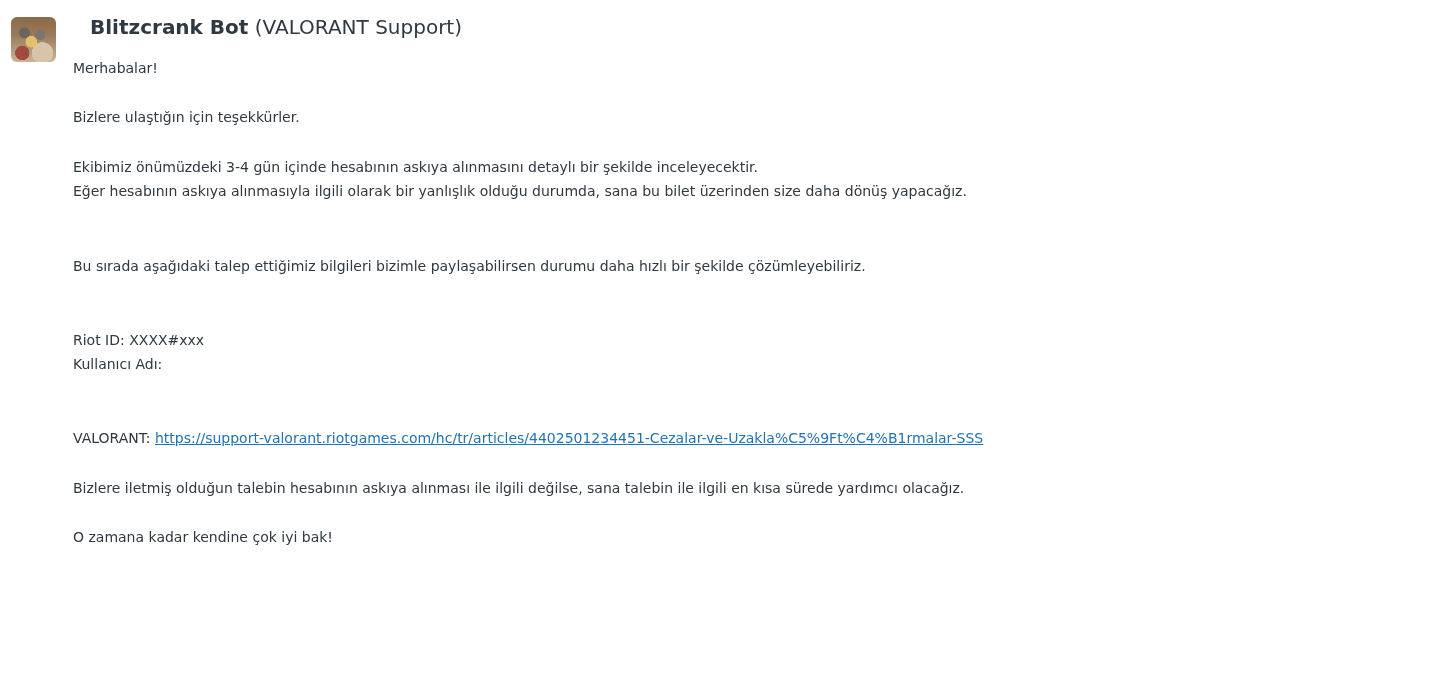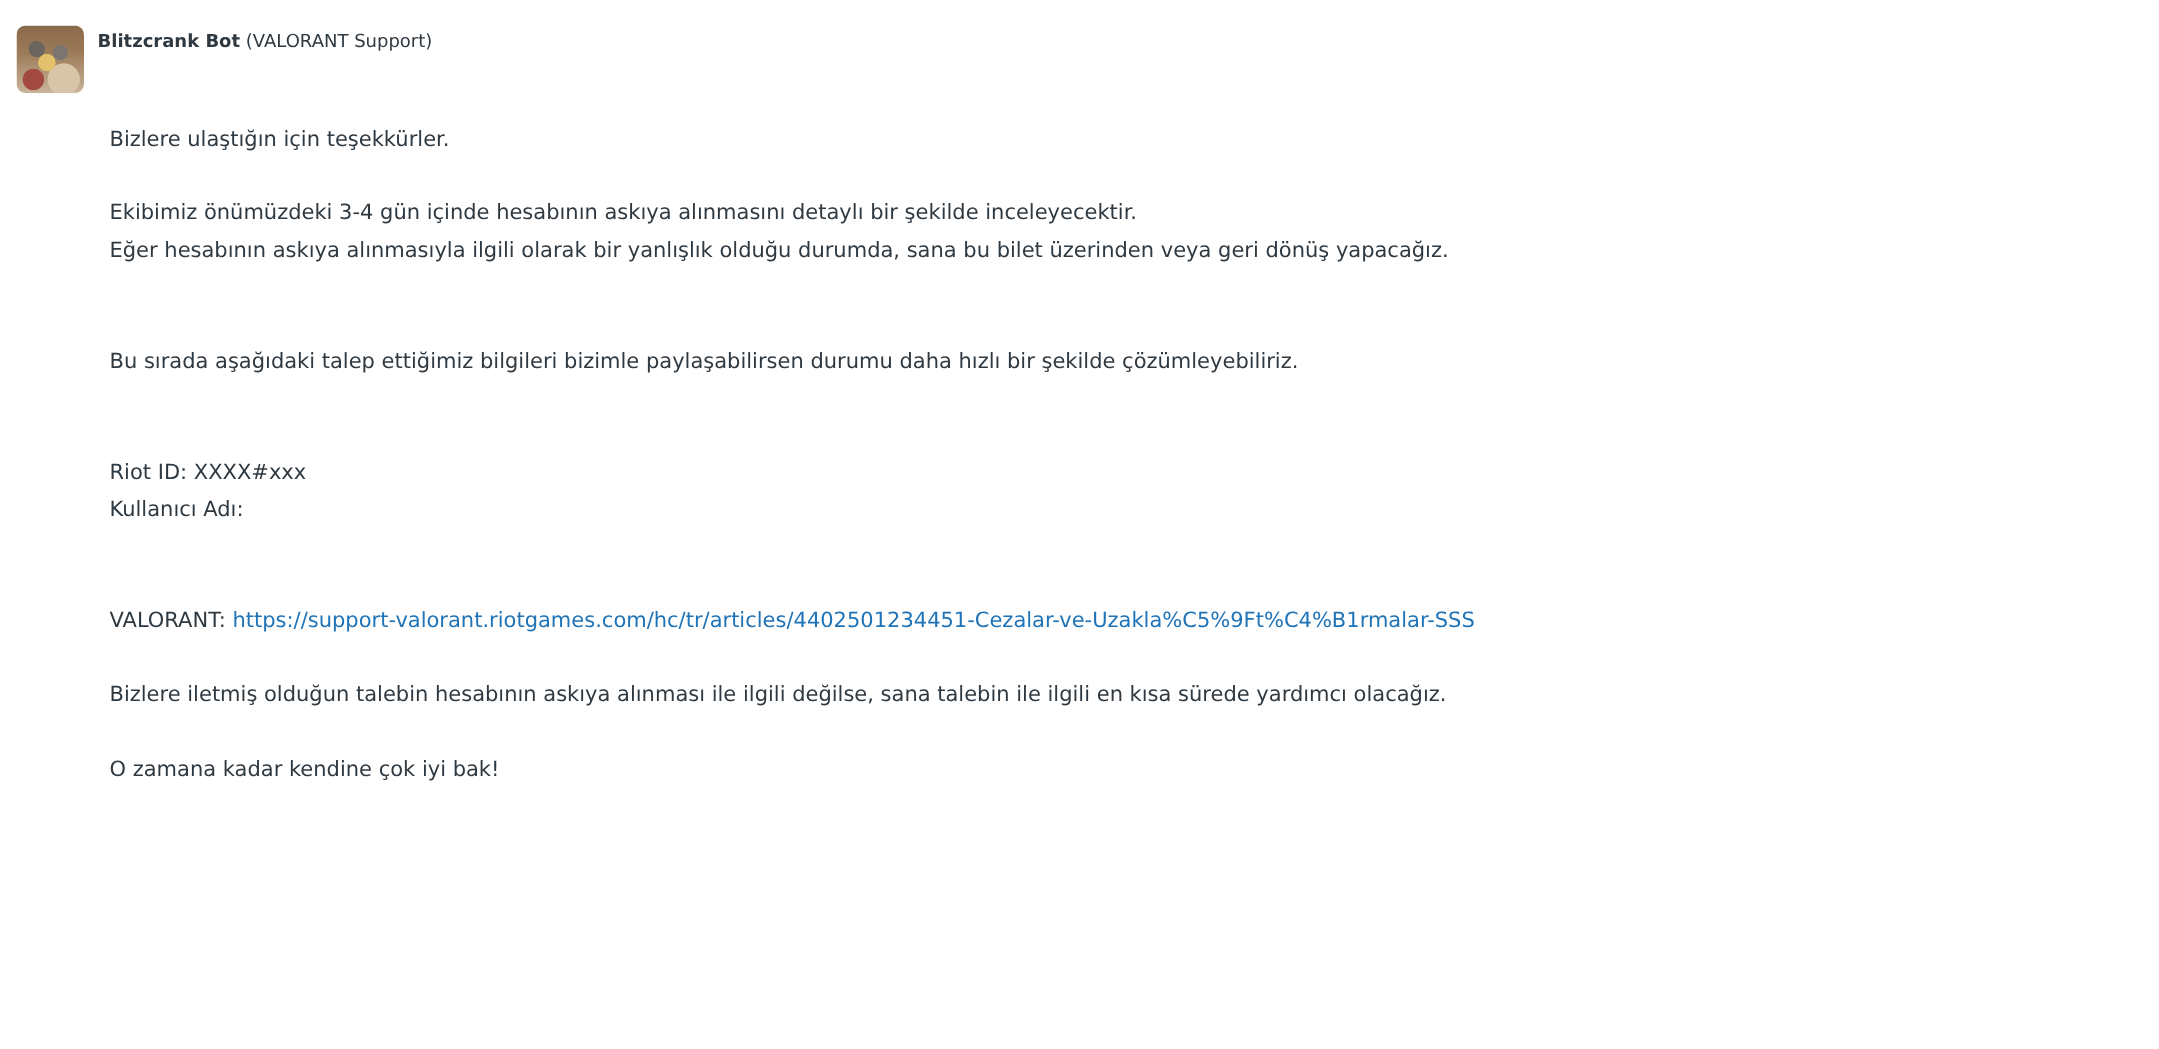--- a/index.html
+++ b/index.html
@@ -5,44 +5,45 @@
   html, body { margin:0; padding:0; background:#ffffff; }
   body { width:1439px; height:699px; overflow:hidden; font-family:"DejaVu Sans", sans-serif; color:#2f3941; }
   .msg { position:relative; width:1439px; height:699px; }
   .avatar { position:absolute; left:11px; top:17px; width:45px; height:45px; border-radius:6px; overflow:hidden;
     background: radial-gradient(circle at 30% 35%, #6b6560 0 12%, transparent 13%),
                 radial-gradient(circle at 65% 40%, #7a7570 0 12%, transparent 13%),
                 radial-gradient(circle at 45% 55%, #e3c06a 0 16%, transparent 17%),
                 radial-gradient(circle at 70% 80%, #d8c4a8 0 22%, transparent 23%),
                 radial-gradient(circle at 25% 80%, #a34a40 0 14%, transparent 15%),
                 linear-gradient(180deg, #8a6a4a 0%, #9b7a58 40%, #c9b49a 100%); }
-  .header { position:absolute; left:65px; top:17px; font-size:12px; line-height:20px; color:#2f3941; }
+  .header { position:absolute; left:90px; top:17px; font-size:20px; line-height:20px; color:#2f3941; }
   .header .name { font-weight:bold; }
   .body { position:absolute; left:73px; top:56px; width:1360px; font-size:14px; line-height:24.7px; color:#2f3941; }
   .body p { margin:0; }
   .gap { height:24.7px; }
   .gap2 { height:49.4px; }
-  a.link { color:#1f73b7; }
+  a.link { color:#1f73b7; text-decoration:underline; }
 </style>
 </head>
 <body>
 
 <div class="msg">
   <div class="avatar"></div>
 
   <div class="header">
     <span class="name">Blitzcrank Bot</span><span> (VALORANT Support)</span>
   </div>
 
   <div class="body">
+    <p>Merhabalar!</p>
     <div class="gap"></div>
     <p>Bizlere ulaştığın için teşekkürler.</p>
     <div class="gap"></div>
     <p>Ekibimiz önümüzdeki 3-4 gün içinde hesabının askıya alınmasını detaylı bir şekilde inceleyecektir.</p>
-    <p>Eğer hesabının askıya alınmasıyla ilgili olarak bir yanlışlık olduğu durumda, sana bu bilet üzerinden veya geri dönüş yapacağız.</p>
+    <p>Eğer hesabının askıya alınmasıyla ilgili olarak bir yanlışlık olduğu durumda, sana bu bilet üzerinden size daha dönüş yapacağız.</p>
     <div class="gap"></div>
     <div class="gap"></div>
     <p>Bu sırada aşağıdaki talep ettiğimiz bilgileri bizimle paylaşabilirsen durumu daha hızlı bir şekilde çözümleyebiliriz.</p>
     <div class="gap2"></div>
     <p>Riot ID: XXXX#xxx</p>
     <p>Kullanıcı Adı:</p>
     <div class="gap"></div>
     <div class="gap"></div>
     <p>
       <span>VALORANT: </span><a class="link">https://support-valorant.riotgames.com/hc/tr/articles/4402501234451-Cezalar-ve-Uzakla%C5%9Ft%C4%B1rmalar-SSS </a>

